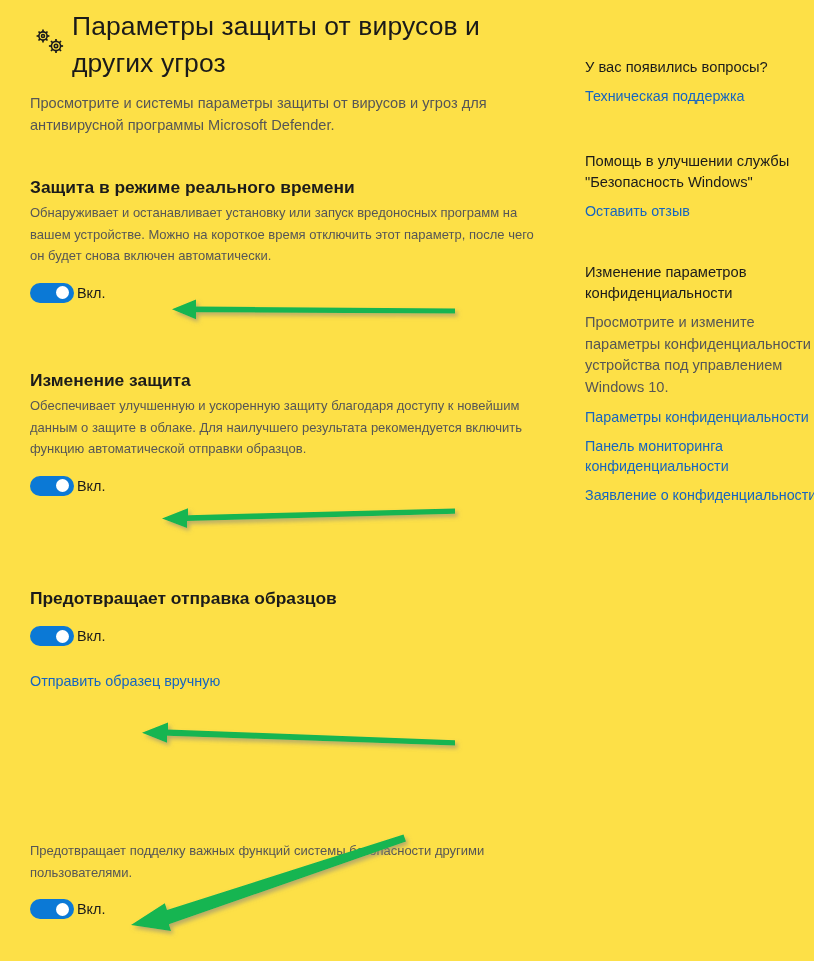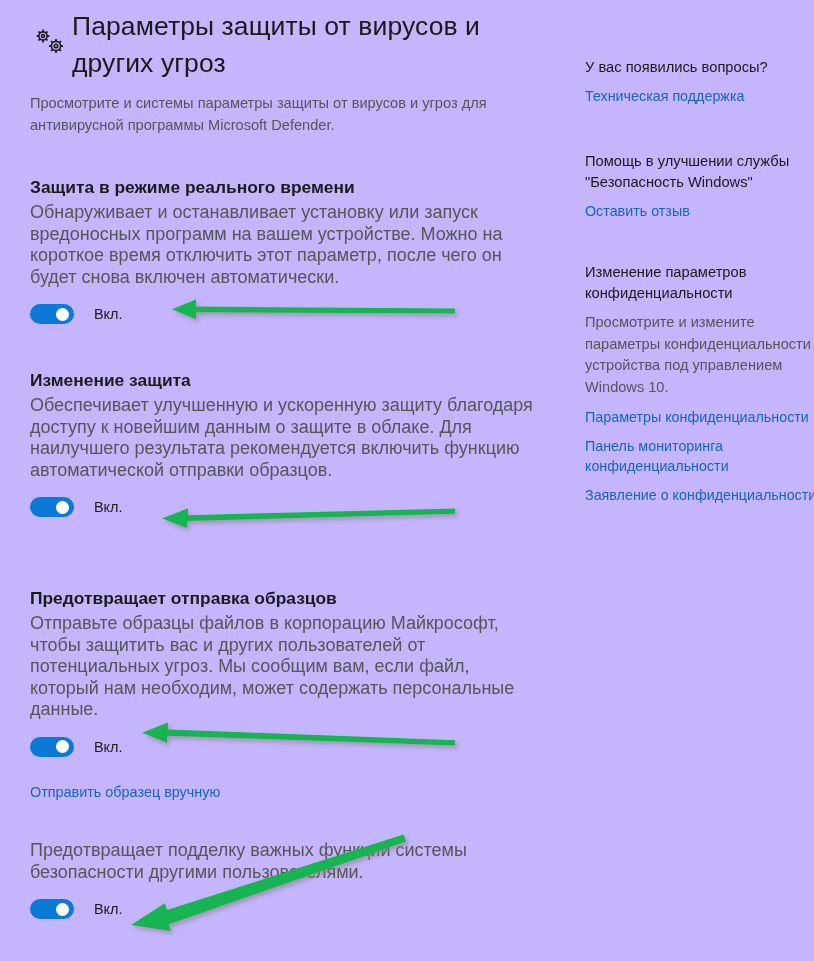--- a/index.html
+++ b/index.html
@@ -10,21 +10,21 @@
     height: 961px;
     background: #ffffff;
     font-family: "Liberation Sans", "DejaVu Sans", sans-serif;
     overflow: hidden;
   }
 
   .page {
     position: relative;
     width: 814px;
     height: 961px;
-    background: #c4b5fd;
+    background: #fde047;
   }
 
   
   .main-col {
     position: absolute;
     left: 0;
     top: 0;
     width: 570px;
     height: 961px;
     padding: 0;
@@ -82,21 +82,21 @@
 
   .setting-title {
     font-size: 17.4px;
     line-height: 24px;
     font-weight: 700;
     color: #1b1b1b;
     margin-bottom: 3px;
   }
 
   .setting-desc {
-    font-size: 18px;
+    font-size: 13px;
     line-height: 21.5px;
     color: #565656;
     width: 505px;
   }
 
   
   .toggle-row {
     display: flex;
     align-items: center;
     margin-top: 16px;
@@ -117,21 +117,21 @@
     height: 13px;
     border-radius: 50%;
     background: #ffffff;
     top: 3.5px;
     right: 5px;
   }
 
   .toggle-label {
     font-size: 14.4px;
     color: #1b1b1b;
-    margin-left: 20px;
+    margin-left: 3px;
     line-height: 20px;
   }
 
   .inline-link {
     display: inline-block;
     font-size: 14.4px;
     line-height: 20px;
     color: #1665c0;
     text-decoration: none;
     cursor: pointer;
@@ -244,21 +244,20 @@
       <div class="toggle-row">
         <div class="toggle">
           <span class="knob"></span>
         </div>
         <span class="toggle-label">Вкл.</span>
       </div>
     </section>
 
     <section class="setting" style="top:586px;">
       <h2 class="setting-title">Предотвращает отправка образцов</h2>
-      <p class="setting-desc">Отправьте образцы файлов в корпорацию Майкрософт, чтобы защитить вас и других пользователей от потенциальных угроз. Мы сообщим вам, если файл, который нам необходим, может содержать персональные данные.</p>
       <div class="toggle-row">
         <div class="toggle">
           <span class="knob"></span>
         </div>
         <span class="toggle-label">Вкл.</span>
       </div>
       <a class="inline-link" style="margin-top:25px;">Отправить образец вручную</a>
     </section>
 
     <section class="setting" style="top:840px;">

